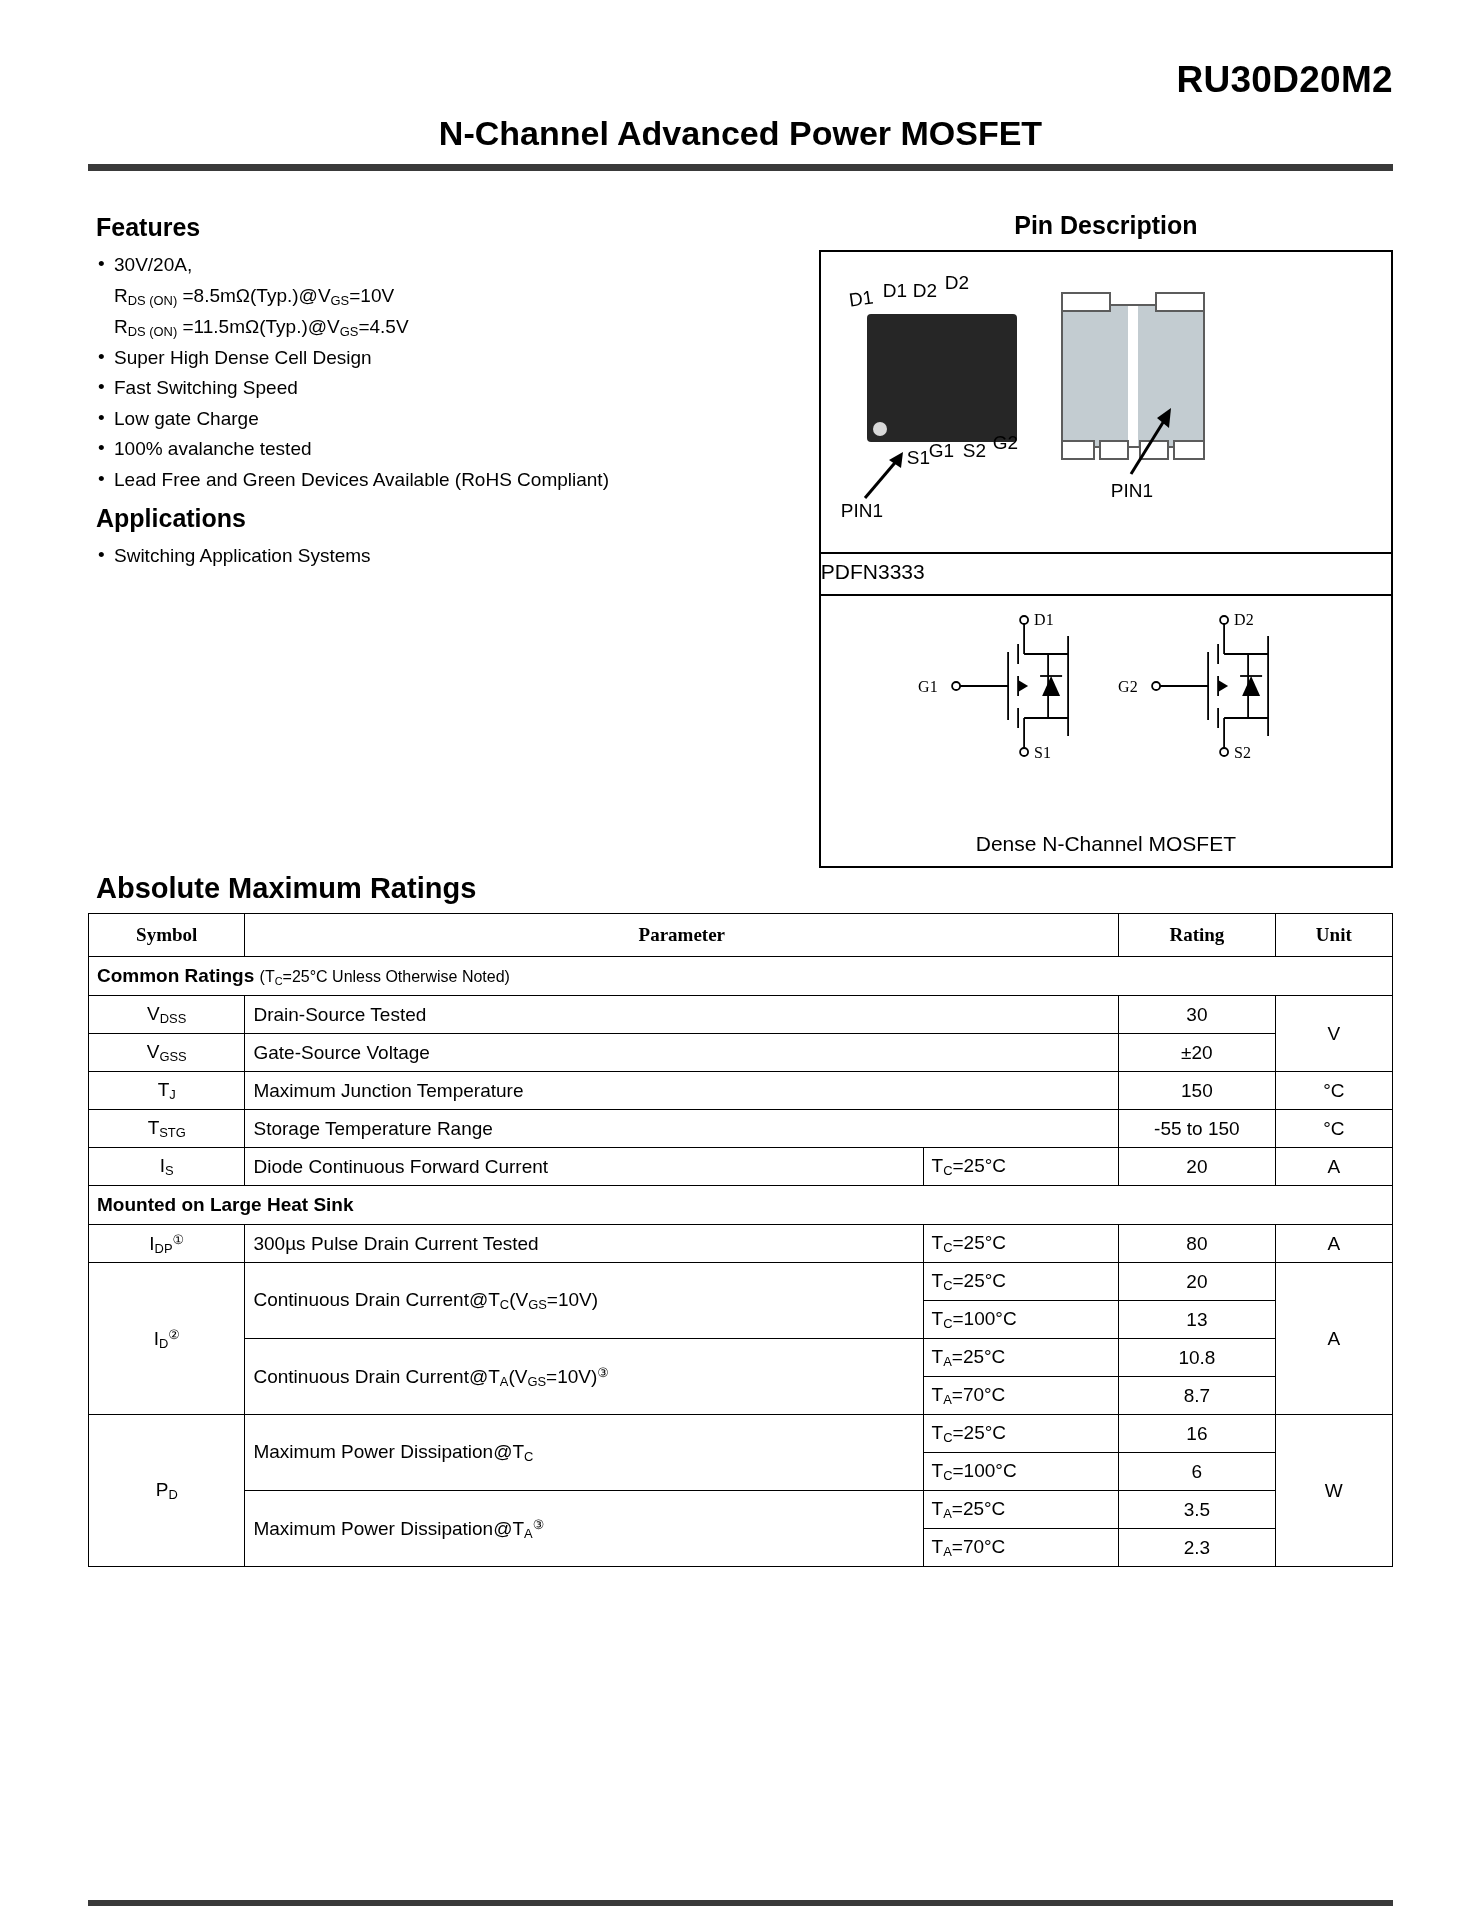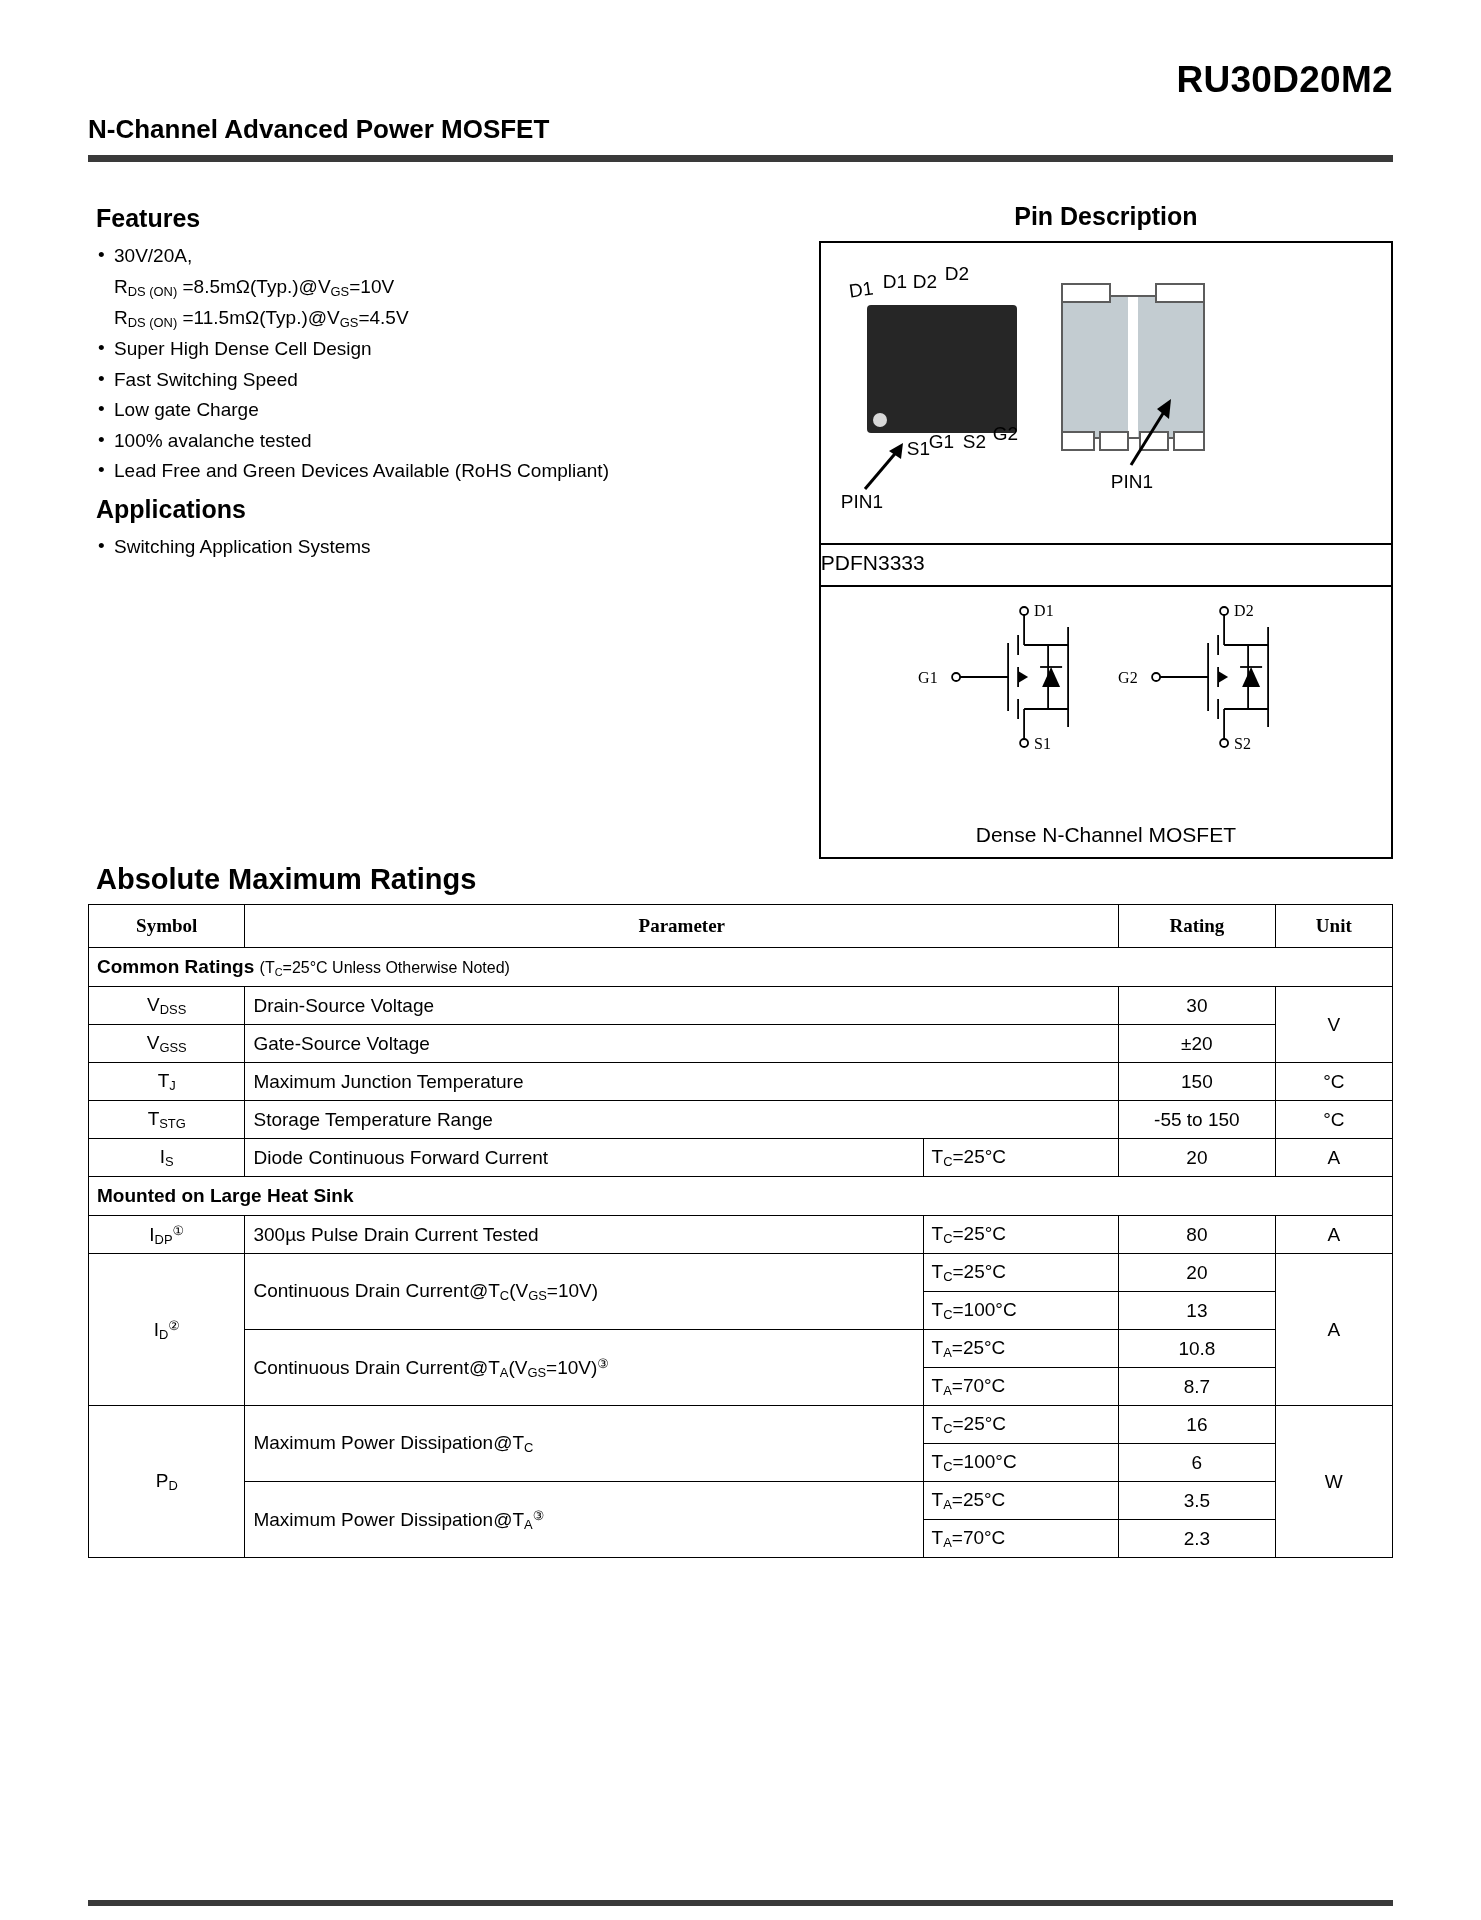--- a/index.html
+++ b/index.html
@@ -25,22 +25,22 @@
   
   .doc-title {
     text-align: right;
     font-size: 37px;
     font-weight: bold;
     letter-spacing: 0.3px;
     margin-top: 60px;
     line-height: 1.1;
   }
   .doc-subtitle {
-    text-align: left;
-    font-size: 26px;
+    text-align: center;
+    font-size: 34px;
     font-weight: bold;
     margin-top: 14px;
     line-height: 1.1;
   }
   .header-rule {
     margin-top: 12px;
     height: 7px;
     background: #3a3a3a;
   }
   
@@ -371,21 +371,21 @@
         <th>Unit</th>
       </tr>
     </thead>
     <tbody>
       <tr class="grouprow">
         <td colspan="5"><span>Common Ratings</span> <span class="small">(T<sub>C</sub>=25°C Unless Otherwise Noted)</span></td>
       </tr>
 
       <tr class="rowh">
         <td class="sym">V<sub>DSS</sub></td>
-        <td class="left" colspan="2">Drain-Source Voltage</td>
+        <td class="left" colspan="2">Drain-Source Tested</td>
         <td class="ctr">30</td>
         <td class="ctr" rowspan="2">V</td>
       </tr>
       <tr class="rowh">
         <td class="sym">V<sub>GSS</sub></td>
         <td class="left" colspan="2">Gate-Source Voltage</td>
         <td class="ctr">±20</td>
       </tr>
       <tr class="rowh">
         <td class="sym">T<sub>J</sub></td>

